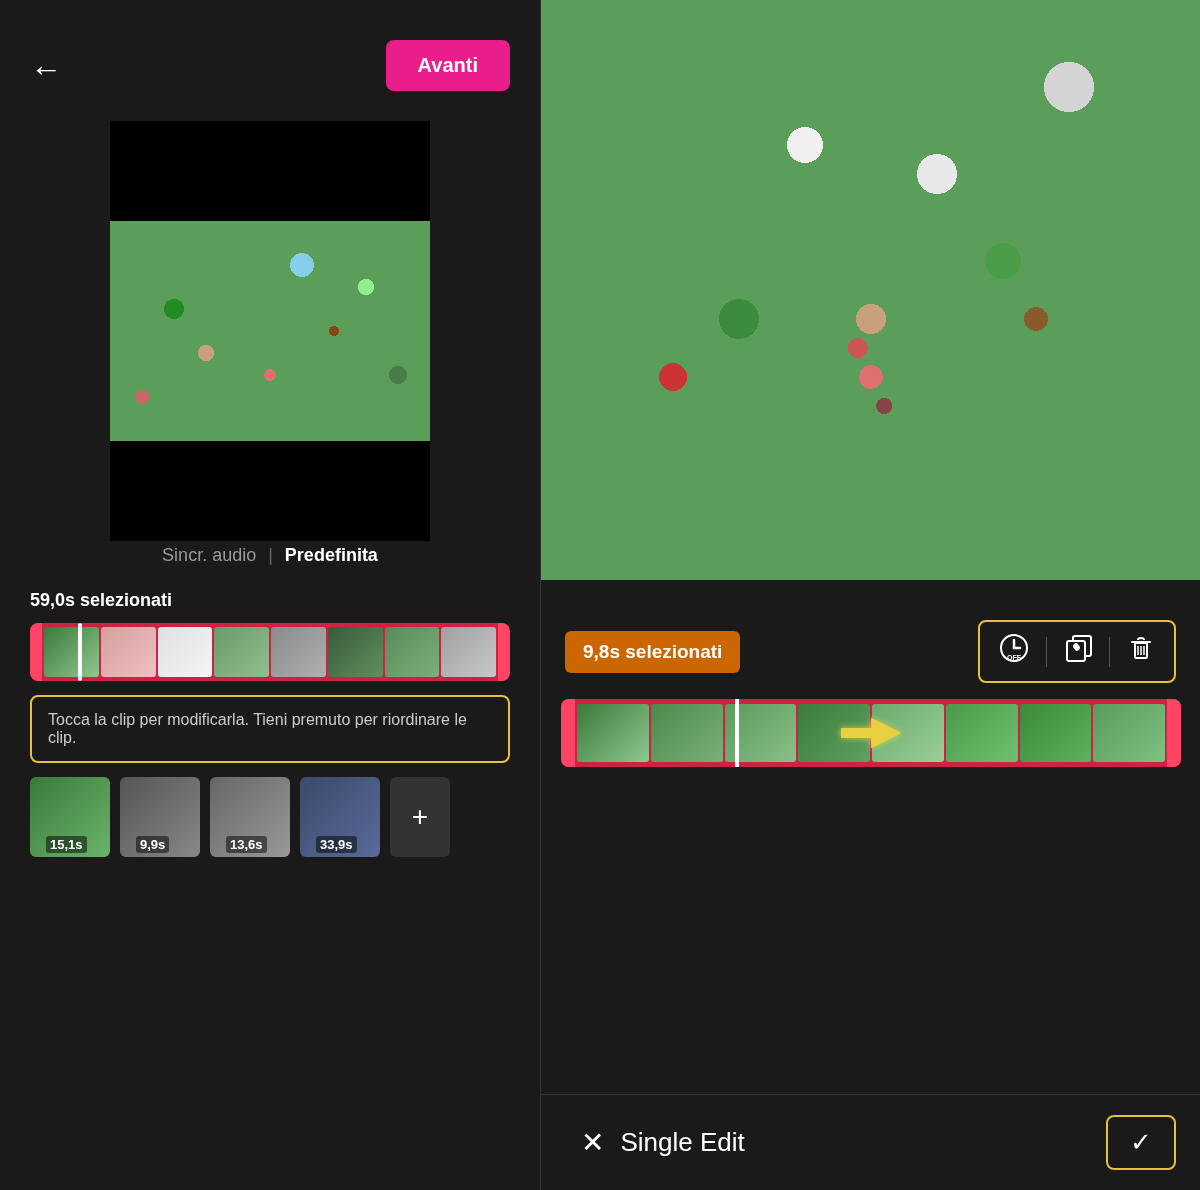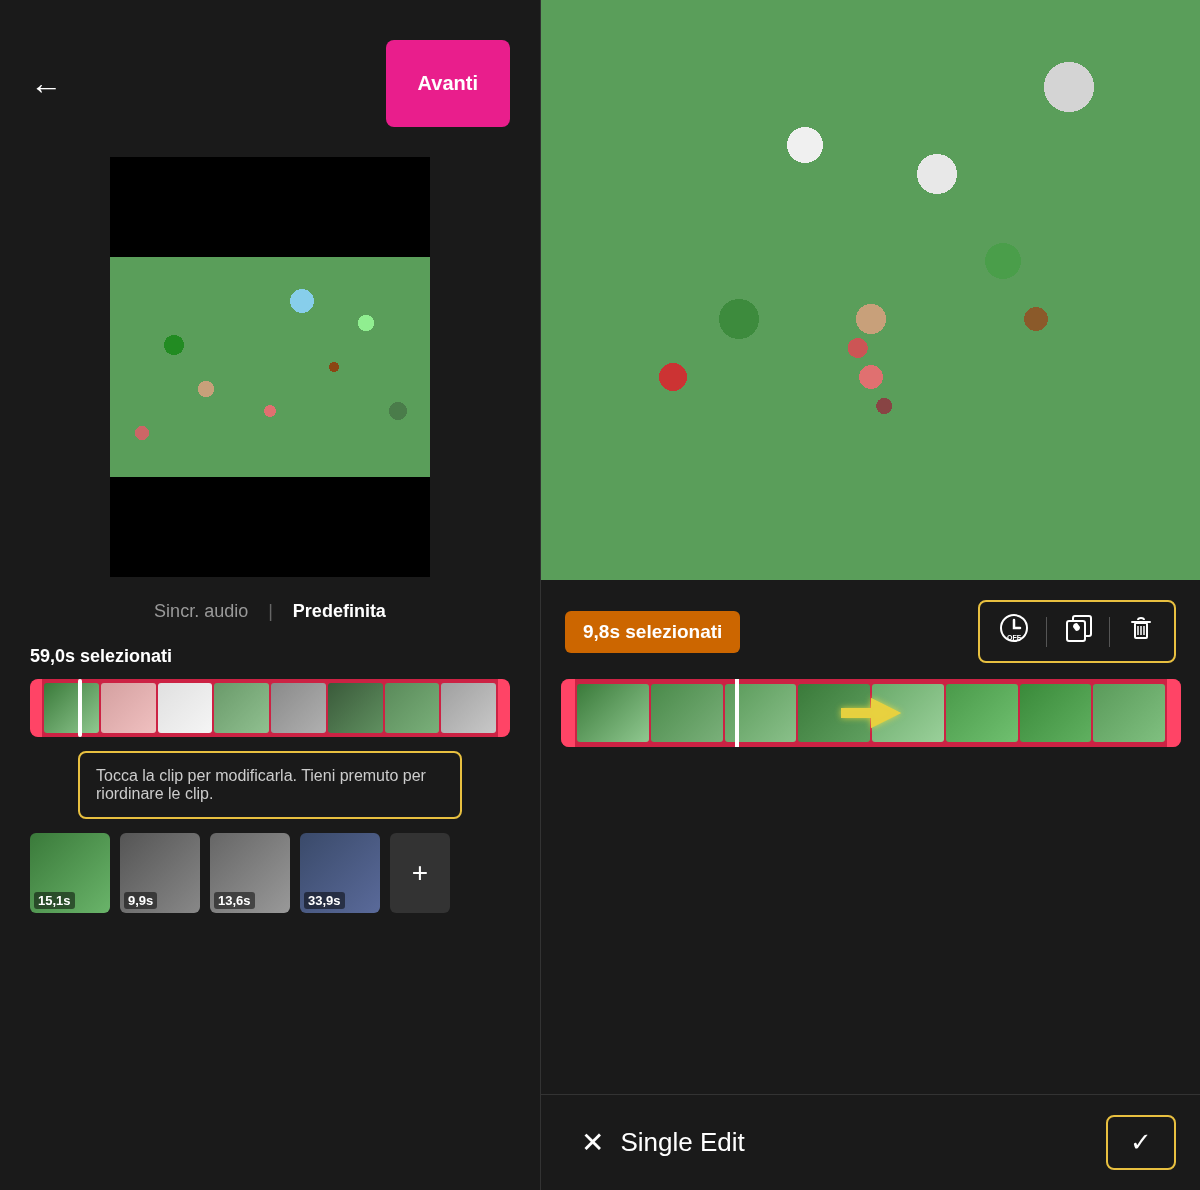--- a/index.html
+++ b/index.html
@@ -38,21 +38,21 @@
       cursor: pointer;
       background: none;
       border: none;
     }
 
     .avanti-btn {
       background: #e91e8c;
       color: white;
       border: none;
       border-radius: 8px;
-      padding: 32px 32px;
+      padding: 14px 32px;
       font-size: 20px;
       font-weight: 700;
       cursor: pointer;
     }
 
     .left-video-preview {
       width: 320px;
       height: 420px;
       background: #000;
       margin-top: 10px;
@@ -79,22 +79,22 @@
         radial-gradient(circle at 80% 30%, #90ee90 8px, transparent 8px),
         radial-gradient(circle at 60% 20%, #87ceeb 12px, transparent 12px),
         radial-gradient(circle at 10% 80%, #cc6666 7px, transparent 7px),
         radial-gradient(circle at 90% 70%, #4a7c4a 9px, transparent 9px);
       background-color: #5a9e5a;
     }
 
     .audio-sync-bar {
       display: flex;
       align-items: center;
-      gap: 20px;
-      margin-top: 24px;
+      gap: 12px;
+      margin-top: 4px;
       justify-content: flex-end;
     }
 
     .audio-sync-label {
       color: #999;
       font-size: 18px;
     }
 
     .divider-v {
       color: #666;
@@ -163,21 +163,21 @@
     }
 
     .frame-thumb {
       height: 50px;
       flex: 1;
       border-radius: 3px;
       background: #3a8a3a;
     }
 
     .hint-box {
-      width: 384px;
+      width: 480px;
       border: 2px solid #e8c040;
       border-radius: 8px;
       padding: 14px 16px;
       margin-top: 14px;
     }
 
     .hint-text {
       color: #ccc;
       font-size: 16px;
       text-align: center;
@@ -203,21 +203,21 @@
 
     .clip-thumb-1 { background: linear-gradient(135deg, #3a7a3a, #6ab46a); }
     .clip-thumb-2 { background: linear-gradient(135deg, #555, #888); }
     .clip-thumb-3 { background: linear-gradient(135deg, #666, #999); }
     .clip-thumb-4 { background: linear-gradient(135deg, #3a6a3a, #5a9a5a); }
     .clip-thumb-5 { background: linear-gradient(135deg, #3a4a6a, #5a6a9a); }
 
     .clip-duration {
       position: absolute;
       bottom: 4px;
-      left: 4px;
+      left: 16px;
       color: white;
       font-size: 13px;
       font-weight: 600;
       background: rgba(0,0,0,0.5);
       padding: 1px 4px;
       border-radius: 3px;
     }
 
     .add-clip-btn {
       width: 60px;
@@ -275,21 +275,21 @@
         radial-gradient(circle at 75% 55%, #8b5a2a 12px, transparent 12px),
         radial-gradient(circle at 60% 30%, #e8e8e8 20px, transparent 20px),
         radial-gradient(circle at 80% 15%, #d4d4d4 25px, transparent 25px),
         radial-gradient(circle at 40% 25%, #f0f0f0 18px, transparent 18px);
       background-color: #5a9e5a;
     }
 
     .right-controls {
       display: flex;
       align-items: center;
-      padding: 20px 24px 16px;
+      padding: 40px 24px 16px;
       gap: 20px;
     }
 
     .selected-duration-right {
       background: #cc6600;
       color: white;
       font-size: 19px;
       font-weight: 700;
       padding: 10px 18px;
       border-radius: 6px;

